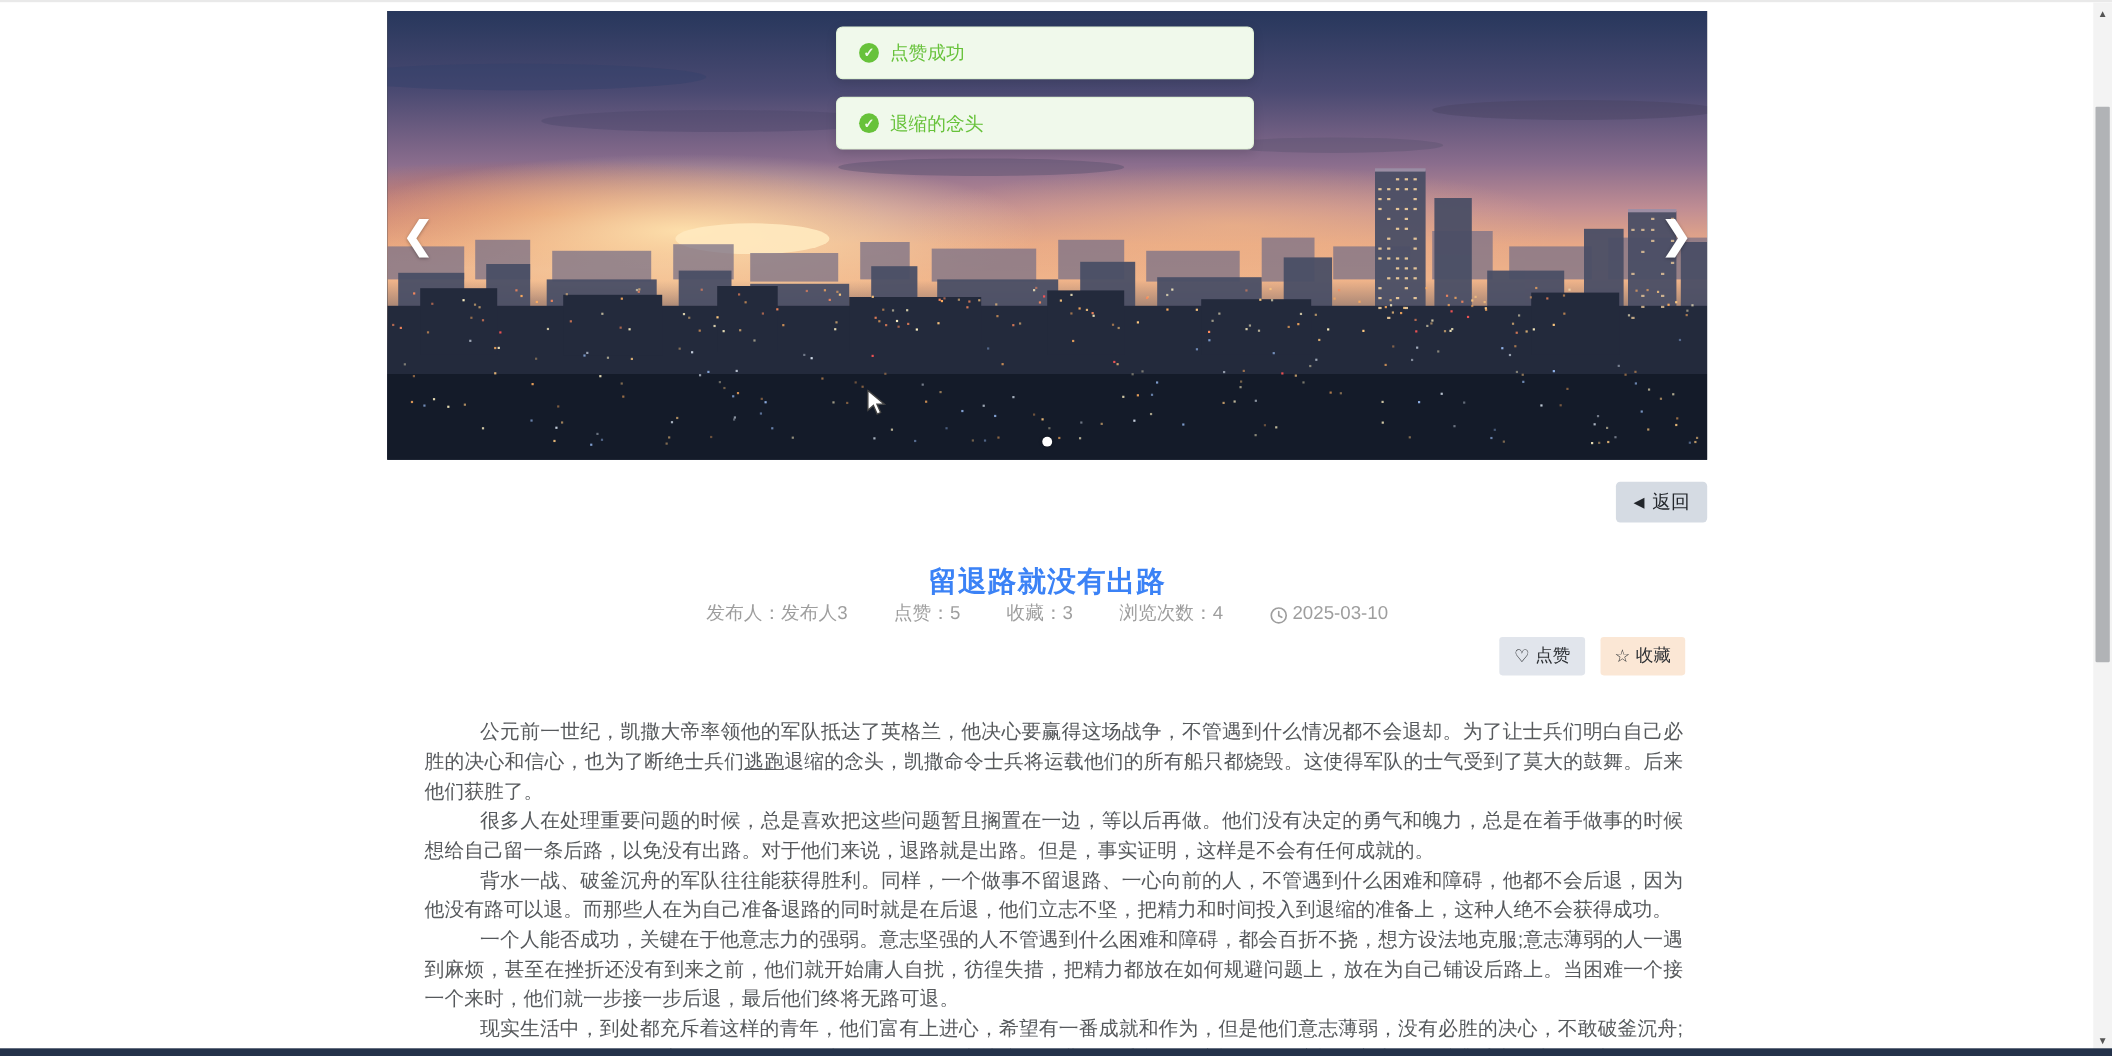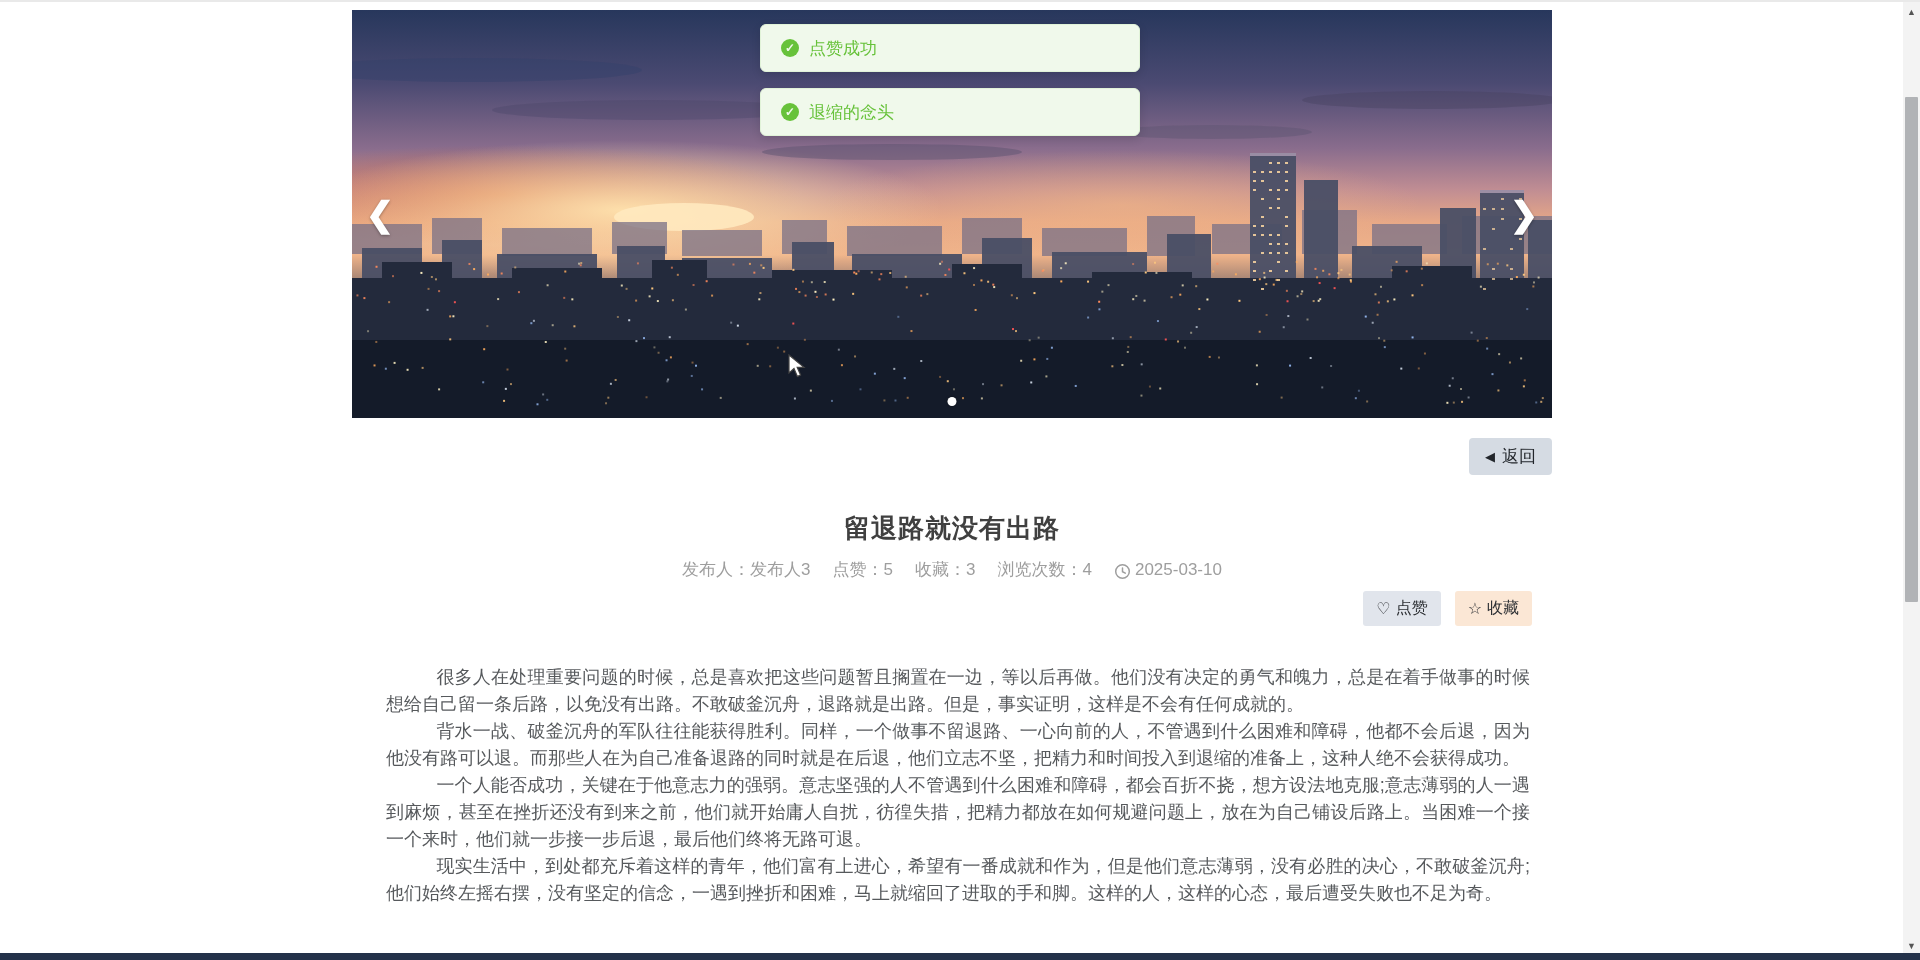--- a/index.html
+++ b/index.html
@@ -55,25 +55,25 @@
   .main { position: absolute; left: 352px; top: 420px; width: 1200px; }
   .back-row { display: flex; justify-content: flex-end; margin-top: 16px; }
   .btn-back {
     background: #d5dbe3; border: none; border-radius: 4px;
     padding: 7px 16px; font-size: 17px; color: #22262b;
     font-family: inherit; cursor: pointer; display: flex; align-items: center; gap: 7px;
   }
   .btn-back .tri { font-size: 13px; }
   .page-title {
     text-align: center; margin-top: 36px;
-    font-size: 26px; font-weight: bold; color: #404040; letter-spacing: 1px;
+    font-size: 26px; font-weight: bold; color: #3b82f6; letter-spacing: 1px;
   }
   .meta-row {
-    display: flex; justify-content: center; align-items: center; gap: 22px;
-    margin-top: 12px; color: #9e9e9e; font-size: 17px;
+    display: flex; justify-content: center; align-items: center; gap: 42px;
+    margin-top: 0; color: #9e9e9e; font-size: 17px;
   }
   .meta-date { display: flex; align-items: flex-end; gap: 4px; }
   .meta-date svg { display: block; }
   .actions-row {
     display: flex; justify-content: flex-end; gap: 14px;
     margin-top: 10px; margin-right: 20px;
   }
   .btn-like, .btn-fav {
     border: none; border-radius: 3px; padding: 7px 13px;
     font-size: 16px; color: #2c2f33; font-family: inherit; cursor: pointer;
@@ -636,21 +636,22 @@
       <span>♡</span>
       <span>点赞</span>
     </button>
     <button class="btn-fav">
       <span>☆</span>
       <span>收藏</span>
     </button>
   </div>
 
   <div class="article">
-    <p>很多人在处理重要问题的时候，总是喜欢把这些问题暂且搁置在一边，等以后再做。他们没有决定的勇气和魄力，总是在着手做事的时候想给自己留一条后路，以免没有出路。不敢破釜沉舟，退路就是出路。但是，事实证明，这样是不会有任何成就的。</p>
+    <p><span>公元前一世纪，凯撒大帝率领他的军队抵达了英格兰，他决心要赢得这场战争，不管遇到什么情况都不会退却。为了让士兵们明白自己必胜的决心和信心，也为了断绝士兵们</span><span class="u">逃跑</span><span>退缩的念头，凯撒命令士兵将运载他们的所有船只都烧毁。这使得军队的士气受到了莫大的鼓舞。后来他们获胜了。</span></p>
+    <p>很多人在处理重要问题的时候，总是喜欢把这些问题暂且搁置在一边，等以后再做。他们没有决定的勇气和魄力，总是在着手做事的时候想给自己留一条后路，以免没有出路。对于他们来说，退路就是出路。但是，事实证明，这样是不会有任何成就的。</p>
     <p>背水一战、破釜沉舟的军队往往能获得胜利。同样，一个做事不留退路、一心向前的人，不管遇到什么困难和障碍，他都不会后退，因为他没有路可以退。而那些人在为自己准备退路的同时就是在后退，他们立志不坚，把精力和时间投入到退缩的准备上，这种人绝不会获得成功。</p>
     <p>一个人能否成功，关键在于他意志力的强弱。意志坚强的人不管遇到什么困难和障碍，都会百折不挠，想方设法地克服;意志薄弱的人一遇到麻烦，甚至在挫折还没有到来之前，他们就开始庸人自扰，彷徨失措，把精力都放在如何规避问题上，放在为自己铺设后路上。当困难一个接一个来时，他们就一步接一步后退，最后他们终将无路可退。</p>
     <p>现实生活中，到处都充斥着这样的青年，他们富有上进心，希望有一番成就和作为，但是他们意志薄弱，没有必胜的决心，不敢破釜沉舟;他们始终左摇右摆，没有坚定的信念，一遇到挫折和困难，马上就缩回了进取的手和脚。这样的人，这样的心态，最后遭受失败也不足为奇。</p>
 
   </div>
 </div>
 
 <div class="scrollbar">
   <div class="sb-arrow up">▲</div>
   <div class="sb-thumb"></div>

